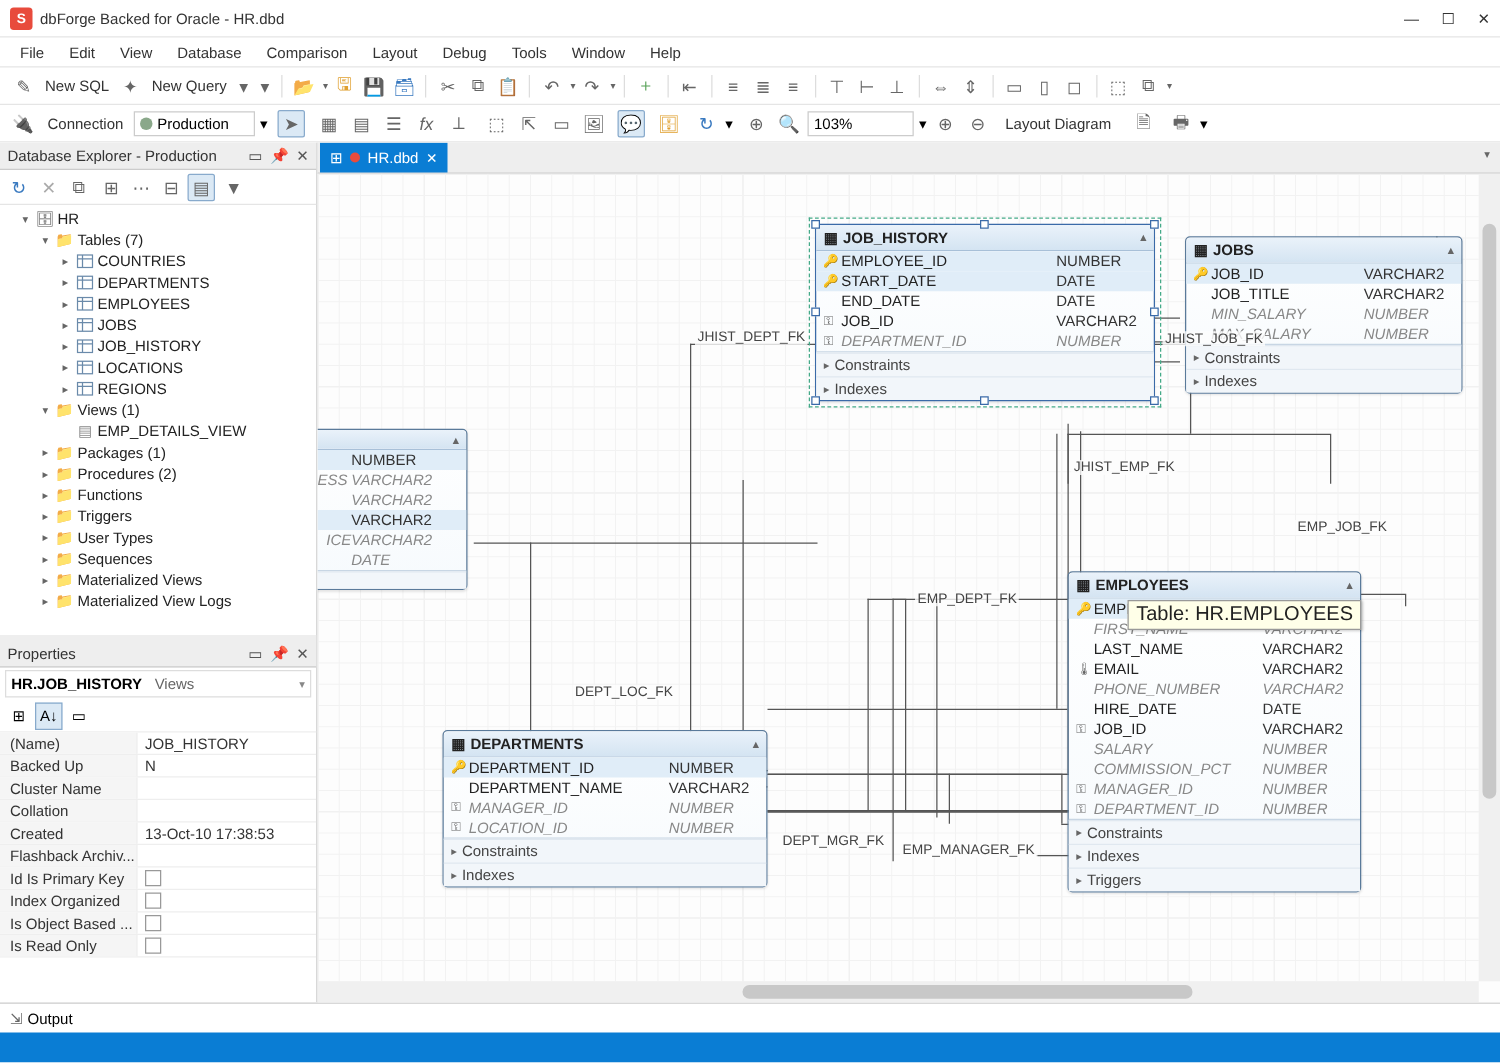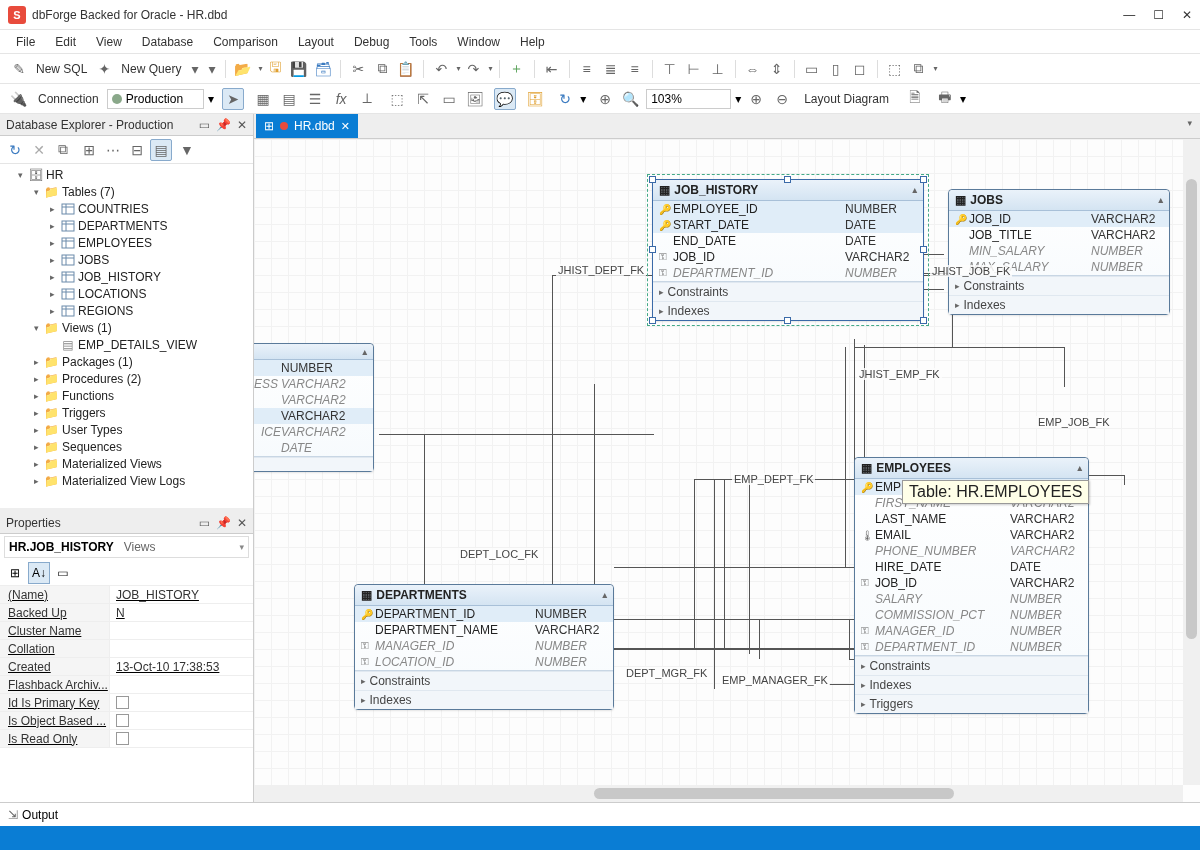--- a/index.html
+++ b/index.html
@@ -39,21 +39,21 @@
 .tree .tree-row .arrow.expanded::before { content: "▾"; }
 .indent-1 { padding-left: 16px !important; }
 .indent-2 { padding-left: 32px !important; }
 .indent-3 { padding-left: 48px !important; }
 .properties-pane { height: 294px; border-top: 4px solid #eee; display: flex; flex-direction: column; }
 .props-path { height: 22px; display: flex; align-items: center; padding: 0 4px; border: 1px solid #ddd; margin: 2px 4px; }
 .props-tb { height: 26px; display: flex; align-items: center; padding: 0 4px; gap: 2px; border-bottom: 1px solid #eee; }
 .props-tb .tb-tbtn { width: 22px; height: 22px; display: flex; align-items: center; justify-content: center; }
 .props-tb .tb-tbtn.active { border: 1px solid #88aacc; background: #dbe9f5; }
 .props-grid { flex: 1; overflow-y: auto; }
-.prop-row { display: flex; height: 18px; border-bottom: 1px solid #eee; text-decoration: underline; }
+.prop-row { display: flex; height: 18px; border-bottom: 1px solid #eee; }
 .prop-row .pname { width: 110px; padding-left: 8px; background: #f5f5f5; border-right: 1px solid #eee; display: flex; align-items: center; color: #333; overflow: hidden; white-space: nowrap; }
 .prop-row .pval { flex: 1; padding-left: 6px; display: flex; align-items: center; color: #333; }
 .prop-row .pval .chk { width: 13px; height: 13px; border: 1px solid #999; background: #fff; }
 .right-pane { flex: 1; display: flex; flex-direction: column; overflow: hidden; }
 .tab-bar { height: 25px; background: #eee; display: flex; align-items: stretch; padding-left: 2px; border-bottom: 1px solid #ccc; }
 .tab { background: #0a7dd4; color: #fff; display: flex; align-items: center; padding: 0 8px; gap: 6px; font-size: 12px; }
 .tab .close { font-size: 11px; }
 .tab .dirty-dot { width: 8px; height: 8px; border-radius: 50%; background: #e84b3c; display: inline-block; }
 .canvas-wrap { flex: 1; position: relative; background: #fdfdfd; overflow: hidden; }
 .grid-bg { position: absolute; inset: 0 17px 17px 0;
@@ -439,20 +439,26 @@
             <div class="pname">Flashback Archiv...</div>
             <div class="pval"></div>
           </div>
           <div class="prop-row">
             <div class="pname">Id Is Primary Key</div>
             <div class="pval">
               <span class="chk"></span>
             </div>
           </div>
           <div class="prop-row">
+            <div class="pname">Index Organized</div>
+            <div class="pval">
+              <span class="chk"></span>
+            </div>
+          </div>
+          <div class="prop-row">
             <div class="pname">Is Object Based ...</div>
             <div class="pval">
               <span class="chk"></span>
             </div>
           </div>
           <div class="prop-row">
             <div class="pname">Is Read Only</div>
             <div class="pval">
               <span class="chk"></span>
             </div>

